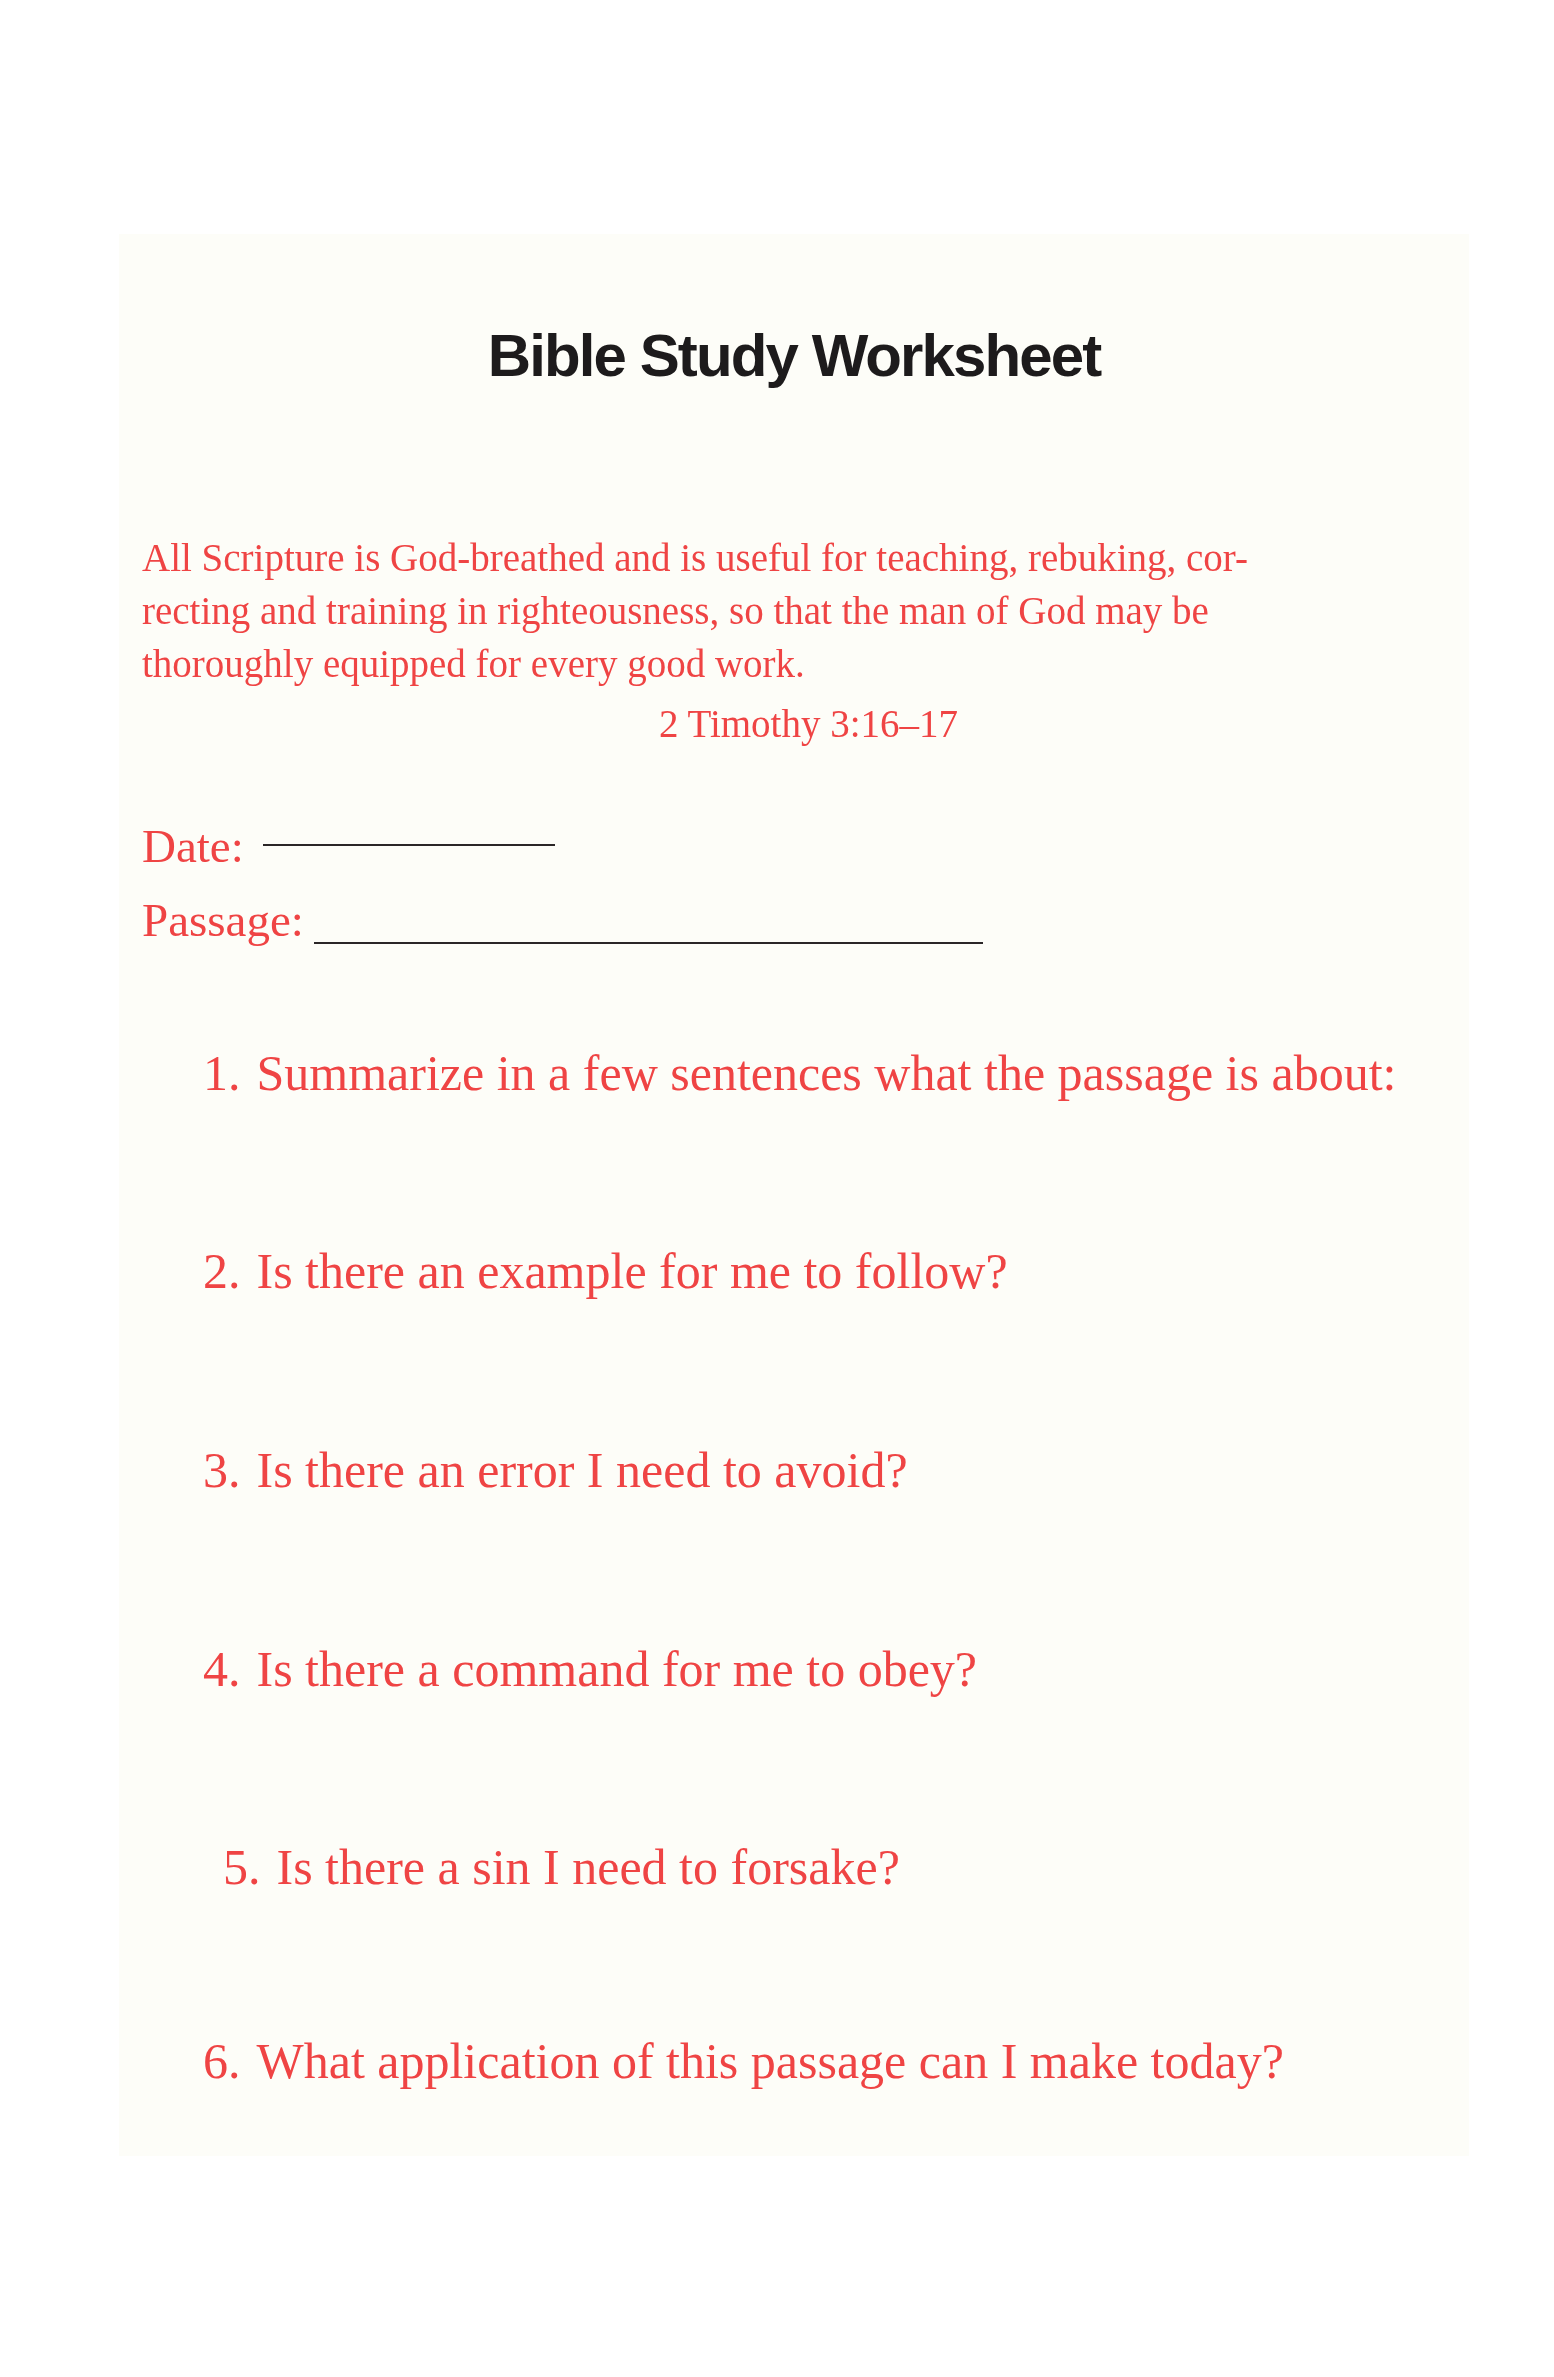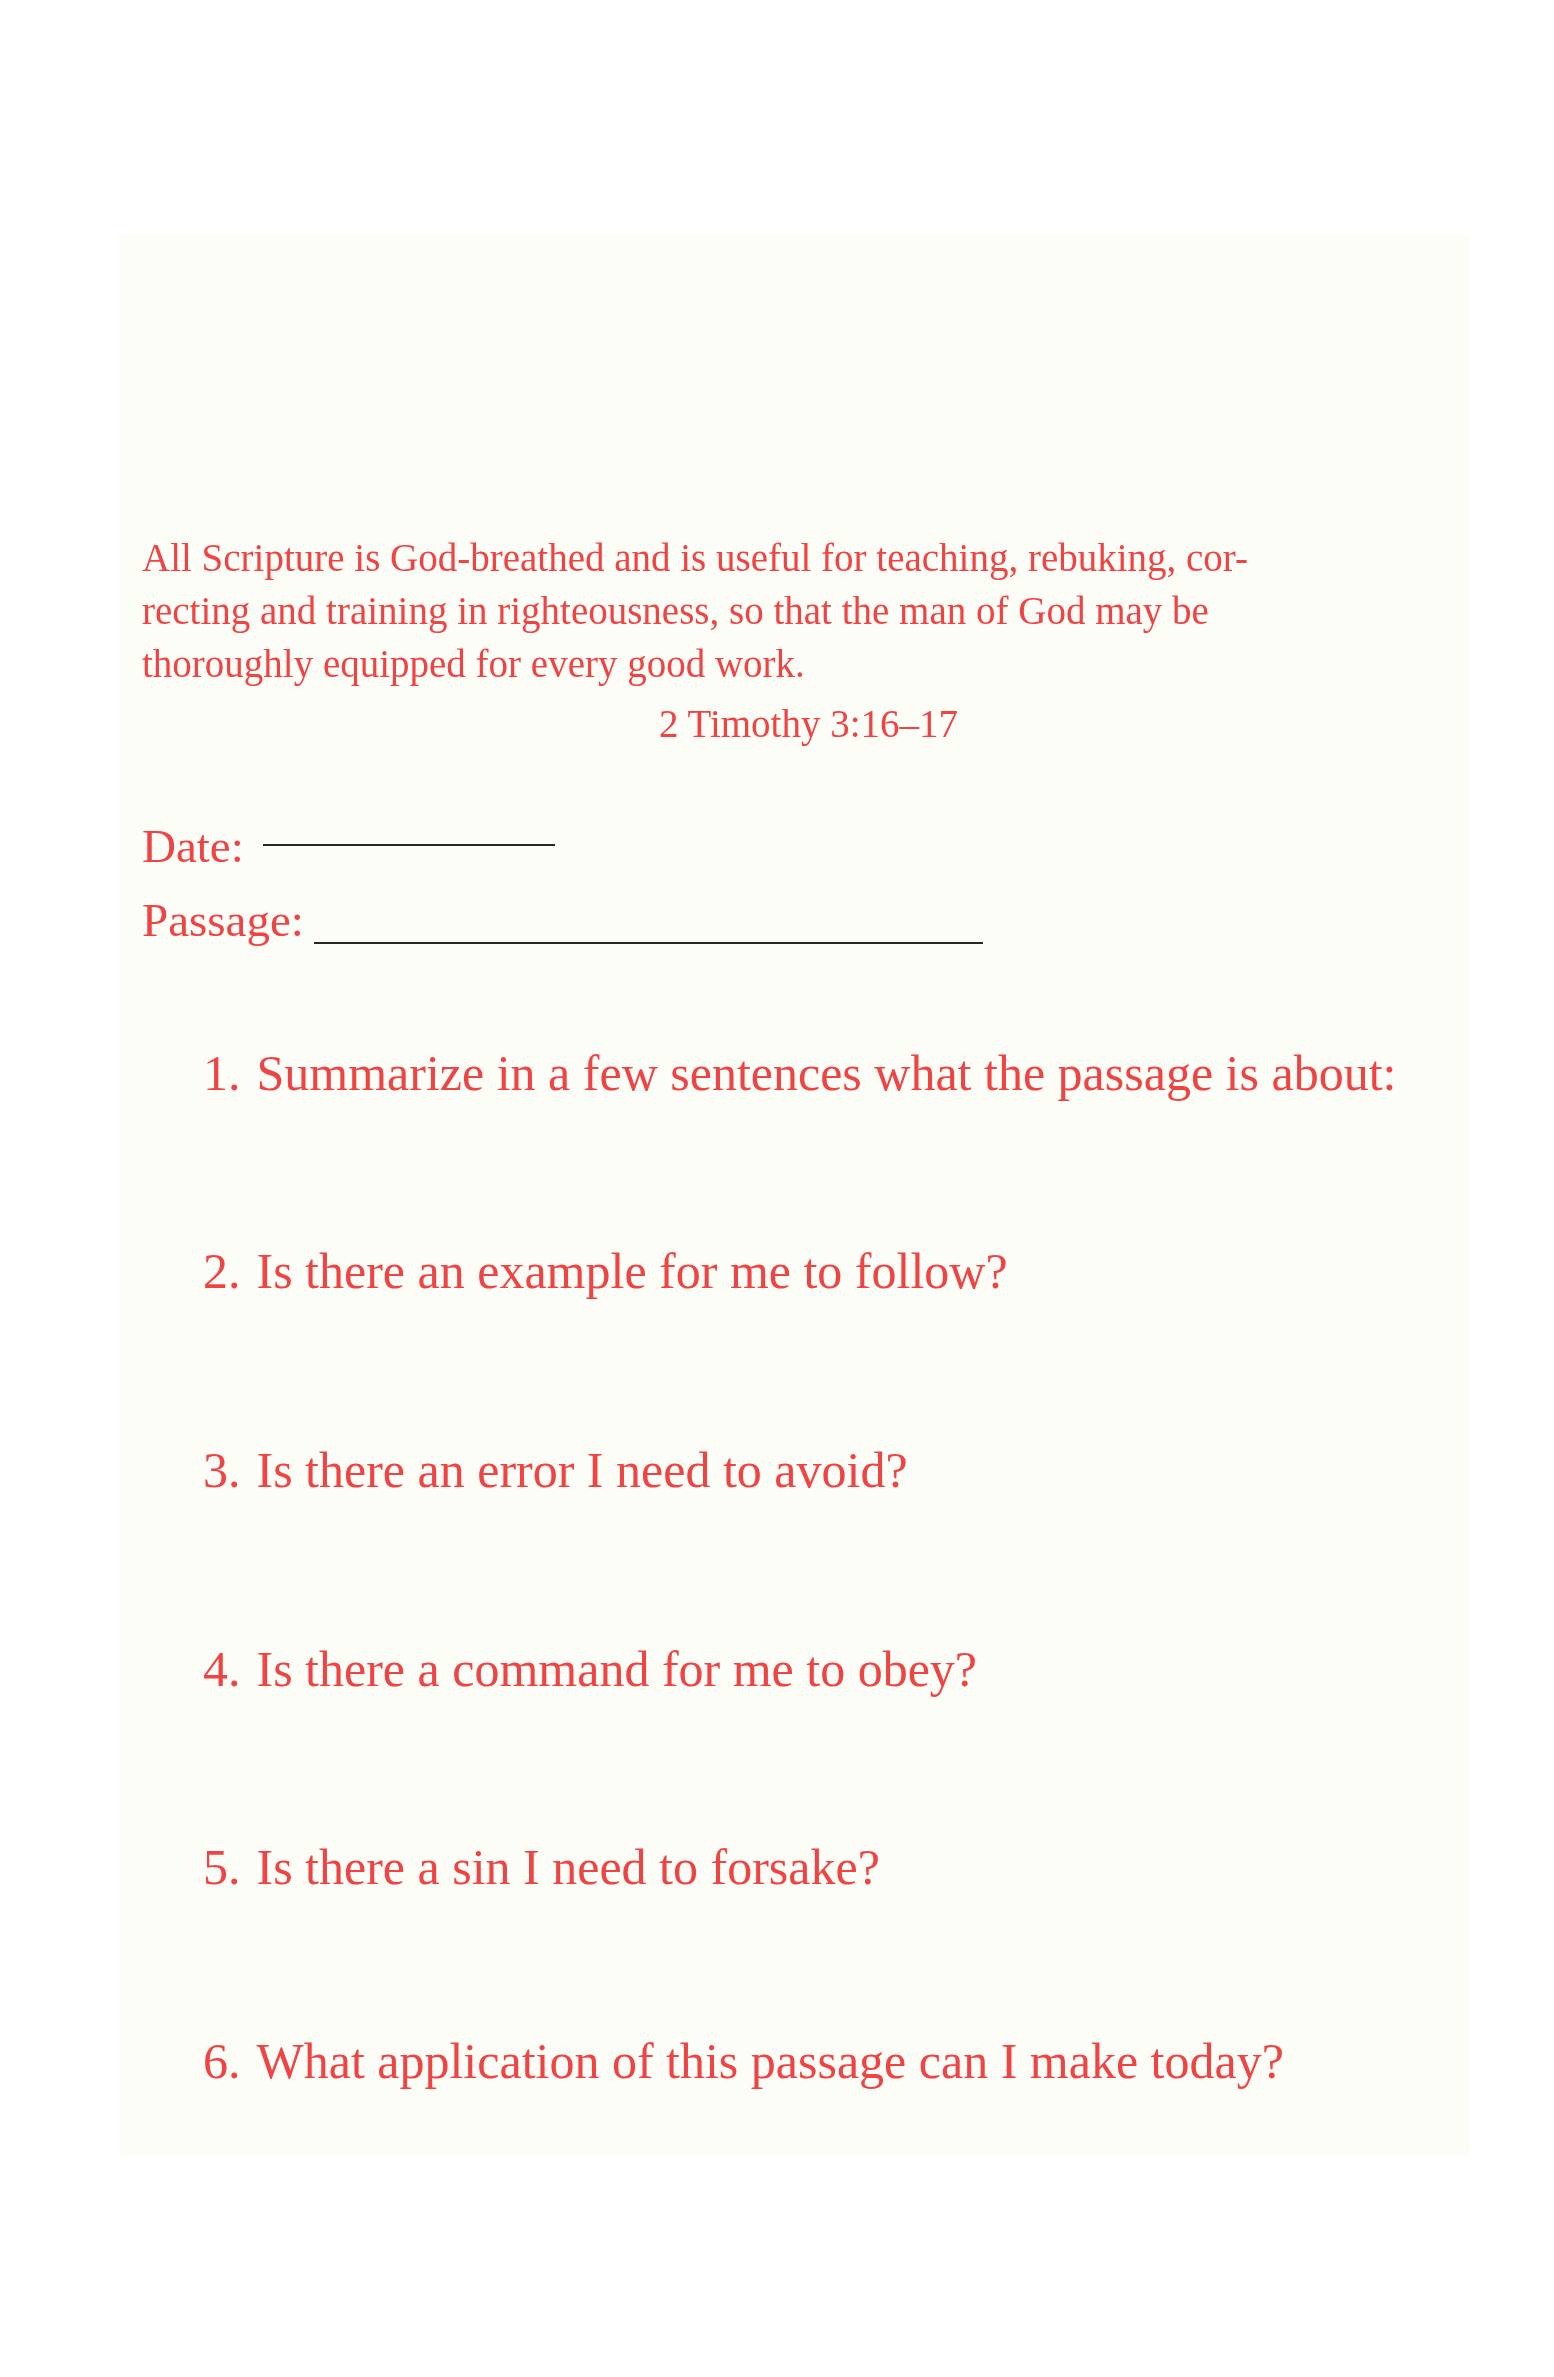--- a/index.html
+++ b/index.html
@@ -74,29 +74,30 @@
     position: absolute;
     left: 84px;  
     font-size: 50px;
     line-height: 1;
     white-space: nowrap;
   }
   .q1 { top: 814px;  } 
   .q2 { top: 1012px; }
   .q3 { top: 1211px; font-family: Liberation Serif, serif; }
   .q4 { top: 1410px; text-align: right; }
-  .q5 { top: 1608px; }
+  .q5 { top: 1608px; margin-left: 20px; }
   .q6 { top: 1802px; }
   .qnum { display: inline-block; margin-right: 16px; }
 </style>
 </head>
 <body>
 
 <div class="page">
 
+  <div class="title">Bible Study Worksheet</div>
 
   <div class="quote serif">
     <div class="quote-line">All Scripture is God-breathed and is useful for teaching, rebuking, cor-</div>
     <div class="quote-line">recting and training in righteousness, so that the man of God may be</div>
     <div class="quote-line">thoroughly equipped for every good work.</div>
   </div>
 
   <div class="citation serif">2 Timothy 3:16–17</div>
 
   <div class="field-label serif date-label">Date:</div>

